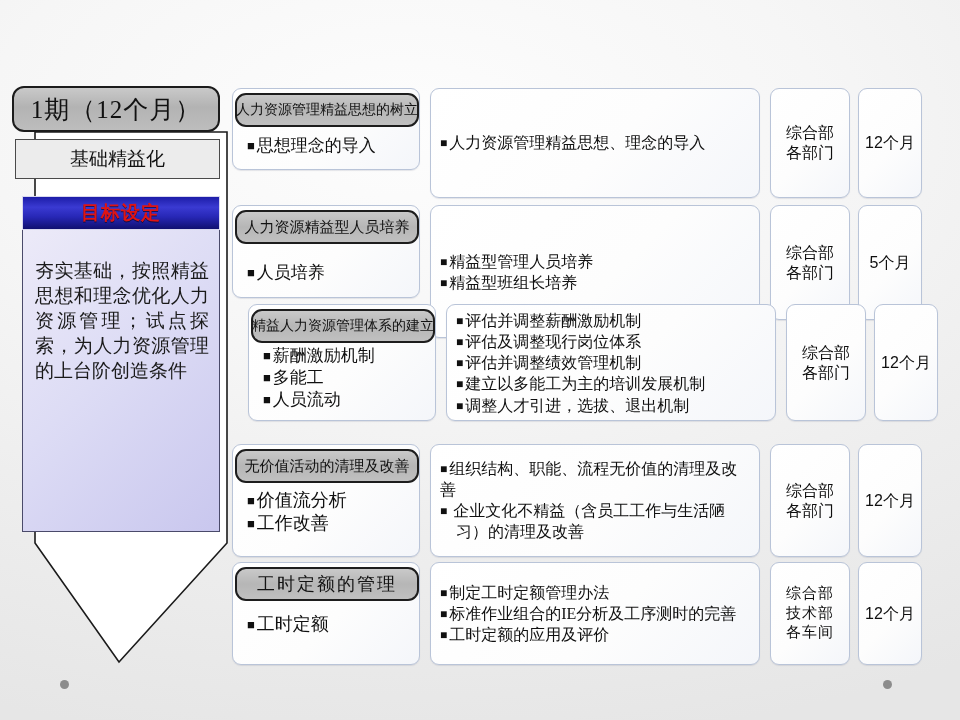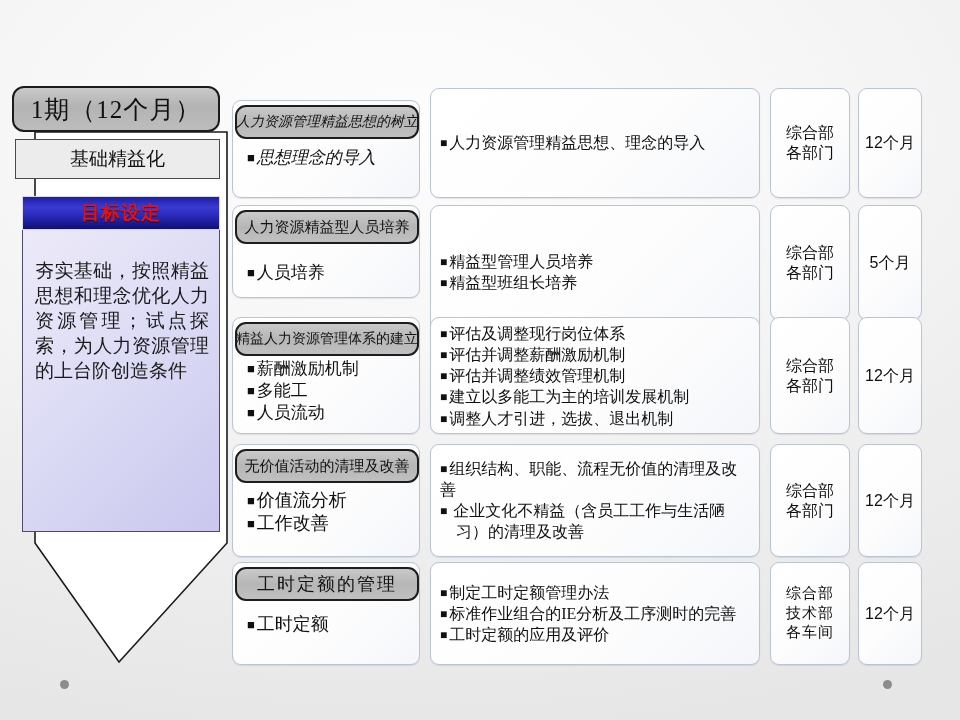--- a/index.html
+++ b/index.html
@@ -264,21 +264,21 @@
     <div id="goal-bar">
       <span>目标设定</span>
     </div>
 
     <div id="goal-body">
       <p>夯实基础，按照精益思想和理念优化人力资源管理；试点探索，为人力资源管理的上台阶创造条件</p>
     </div>
   </div>
 
   <div class="row" style="top:88px;height:110px;">
-    <div class="card col-topic" style="top:12px;height:98px;font-style:italic;">
+    <div class="card col-topic" style="top:0;height:82px;">
       <div class="topic-pill narrow">
         <span>人力资源管理精益思想的树立</span>
       </div>
       <div class="topic-bullets">
         <div class="bl">思想理念的导入</div>
       </div>
     </div>
     <div class="card col-act" style="top:0;height:110px;">
       <div class="act-list">
         <div class="bl">人力资源管理精益思想、理念的导入</div>
@@ -318,35 +318,35 @@
         <div class="ln">各部门</div>
       </div>
     </div>
     <div class="card col-dur" style="top:0;height:115px;">
       <div class="cell-center">
         <div class="ln num">5个月</div>
       </div>
     </div>
   </div>
 
-  <div class="row" style="top:317px;height:83px;">
+  <div class="row" style="top:304px;height:83px;margin-left:16px;">
     <div class="card col-topic" style="top:0;height:117px;">
       <div class="topic-pill narrow">
         <span>精益人力资源管理体系的建立</span>
       </div>
       <div class="topic-bullets" style="top:40px;">
         <div class="bl">薪酬激励机制</div>
         <div class="bl">多能工</div>
         <div class="bl">人员流动</div>
       </div>
     </div>
     <div class="card col-act" style="top:0;height:117px;">
       <div class="act-list">
+        <div class="bl">评估并调整薪酬激励机制</div>
         <div class="bl">评估及调整现行岗位体系</div>
-        <div class="bl">评估并调整薪酬激励机制</div>
         <div class="bl">评估并调整绩效管理机制</div>
         <div class="bl">建立以多能工为主的培训发展机制</div>
         <div class="bl">调整人才引进，选拔、退出机制</div>
       </div>
     </div>
     <div class="card col-dept" style="top:0;height:117px;">
       <div class="cell-center">
         <div class="ln">综合部</div>
         <div class="ln">各部门</div>
       </div>

